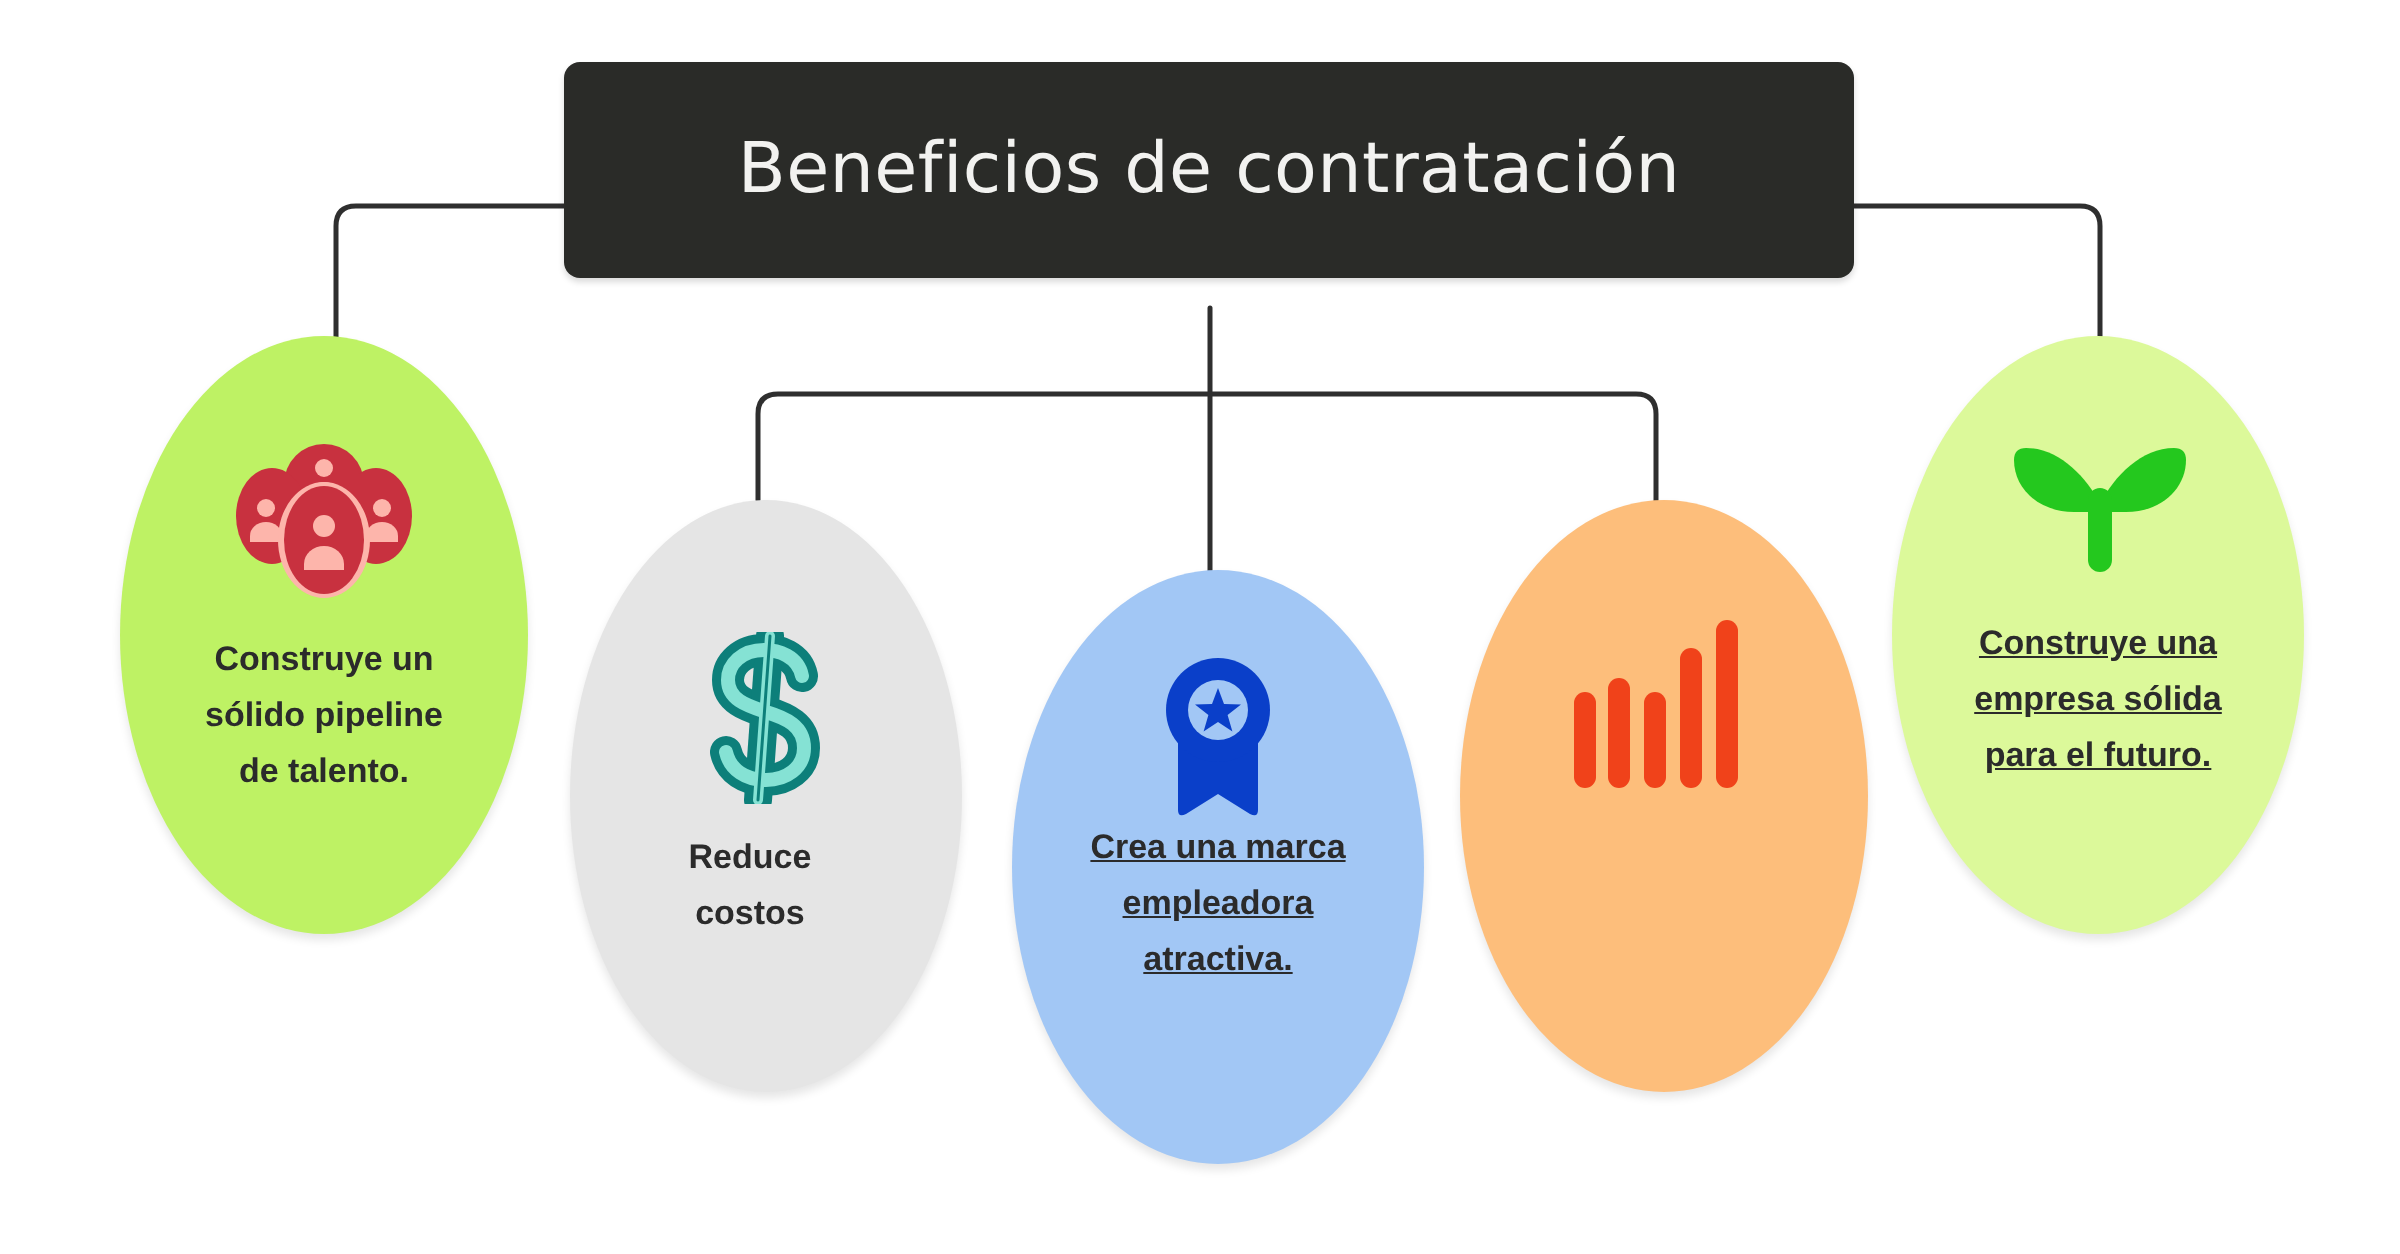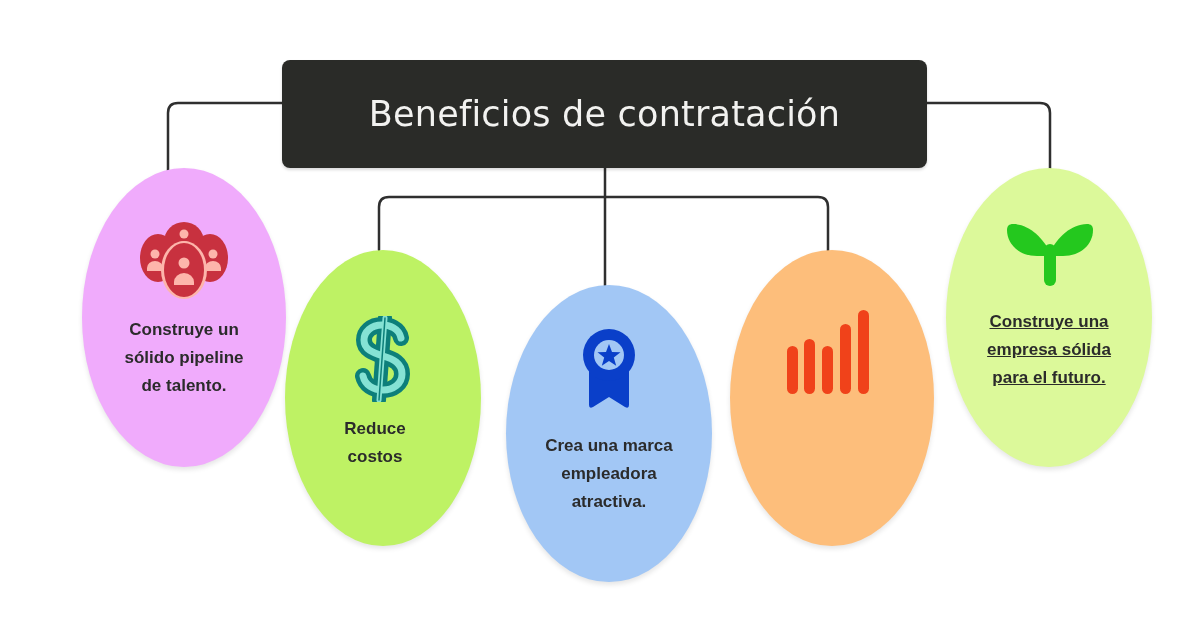--- a/index.html
+++ b/index.html
@@ -2,21 +2,21 @@
 <html><head>
 <meta charset="utf-8">
 <style>
   * { margin: 0; padding: 0; box-sizing: border-box; }
   html, body { width: 1200px; height: 627px; background: #ffffff; overflow: hidden; }
   body { position: relative; font-family: "Liberation Sans", "DejaVu Sans", sans-serif; }
 
   .connectors { position: absolute; left: 0; top: 0; width: 1200px; height: 627px; }
 
   .title-box {
-    position: absolute; left: 282px; top: 60px; width: 645px; height: 108px;
+    position: absolute; left: 282px; top: 31px; width: 645px; height: 108px;
     background: #2a2b28; border-radius: 8px;
     box-shadow: 0 2px 3px rgba(0,0,0,0.15);
     display: flex; flex-direction: column; align-items: center; justify-content: center;
     color: #f2f2f0; font-family: "DejaVu Sans", "Liberation Sans", sans-serif;
     font-size: 35px; line-height: 47px; text-align: center; letter-spacing: 0.2px;
   }
 
   .oval {
     position: absolute; border-radius: 50%;
     box-shadow: 0 3px 5px rgba(0,0,0,0.10);
@@ -43,21 +43,21 @@
     <path d="M605 154 V288"></path>
 
     <path d="M379 250 V207 Q379 197 389 197 H818 Q828 197 828 207 V252"></path>
   </g>
 </svg>
 
 <div class="title-box">
   <div>Beneficios de contratación</div>
 </div>
 
-<div class="oval" style="left:82px; top:168px; width:204px; height:299px; background:#f0abfc;">
+<div class="oval" style="left:60px; top:168px; width:204px; height:299px; background:#bef264;">
   <svg class="icon" style="left:58px; top:52px;" width="88" height="80" viewBox="0 0 88 80">
     <g fill="#c8313f">
       <ellipse cx="44" cy="22" rx="20" ry="20"></ellipse>
       <ellipse cx="18" cy="38" rx="18" ry="24"></ellipse>
       <ellipse cx="70" cy="38" rx="18" ry="24"></ellipse>
     </g>
     <g fill="#fdb5ab">
       <circle cx="44" cy="14" r="4.5"></circle>
       <path d="M36 28 a8 7 0 0 1 16 0 v3 h-16z"></path>
       <circle cx="15" cy="34" r="4.5"></circle>
@@ -70,21 +70,21 @@
     <g fill="#fdb5ab">
       <circle cx="44" cy="43" r="5.5"></circle>
       <path d="M34 62 a10 9 0 0 1 20 0 v3 h-20z"></path>
     </g>
   </svg>
   <div class="label" style="top:148px;">Construye un
 sólido pipeline
 de talento.</div>
 </div>
 
-<div class="oval" style="left:285px; top:250px; width:196px; height:296px; background:#bef264;">
+<div class="oval" style="left:285px; top:250px; width:196px; height:296px; background:#e5e5e5;">
   <svg class="icon" style="left:70px; top:66px;" width="56" height="86" viewBox="0 0 56 86">
     <g fill="none" stroke="#0d7f7a" stroke-linecap="round" stroke-linejoin="round">
       <path d="M46 22 C44 12 34 9 27 9 C16 9 9 16 9 24 C9 34 19 37 28 40 C38 43 47 47 47 58 C47 68 38 74 28 74 C18 74 10 69 8 60" stroke-width="16"></path>
       <path d="M30 2 L24 84" stroke-width="14"></path>
     </g>
     <g fill="none" stroke="#85e2d4" stroke-linecap="round" stroke-linejoin="round">
       <path d="M46 22 C44 12 34 9 27 9 C16 9 9 16 9 24 C9 34 19 37 28 40 C38 43 47 47 47 58 C47 68 38 74 28 74 C18 74 10 69 8 60" stroke-width="7"></path>
       <path d="M30 2 L24 84" stroke-width="5"></path>
     </g>
     <g fill="none" stroke="#0d7f7a" stroke-linecap="round">
@@ -95,21 +95,21 @@
 costos</div>
 </div>
 
 <div class="oval" style="left:506px; top:285px; width:206px; height:297px; background:#a2c7f5;">
   <svg class="icon" style="left:75px; top:44px;" width="56" height="82" viewBox="0 0 56 82">
     <path d="M8 36 V76 Q8 80 12 78 L28 68 L44 78 Q48 80 48 76 V36 Z" fill="#0a3fc9"></path>
     <circle cx="28" cy="26" r="26" fill="#0a3fc9"></circle>
     <circle cx="28" cy="26" r="15" fill="#a2c7f5"></circle>
     <path d="M28 15 L31 23 L39.5 23.3 L32.8 28.5 L35.2 36.7 L28 32 L20.8 36.7 L23.2 28.5 L16.5 23.3 L25 23 Z" fill="#0a3fc9"></path>
   </svg>
-  <div class="label" style="top:147px;">Crea una marca
+  <div class="label" style="top:125px;text-decoration:underline;">Crea una marca
 empleadora
 atractiva.</div>
 </div>
 
 <div class="oval" style="left:730px; top:250px; width:204px; height:296px; background:#fdbe7b;">
   <svg class="icon" style="left:57px; top:60px;" width="84" height="84" viewBox="0 0 84 84">
     <g fill="#f0421a">
       <rect x="0" y="36" width="11" height="48" rx="5.5"></rect>
       <rect x="17" y="29" width="11" height="55" rx="5.5"></rect>
       <rect x="35" y="36" width="11" height="48" rx="5.5"></rect>

